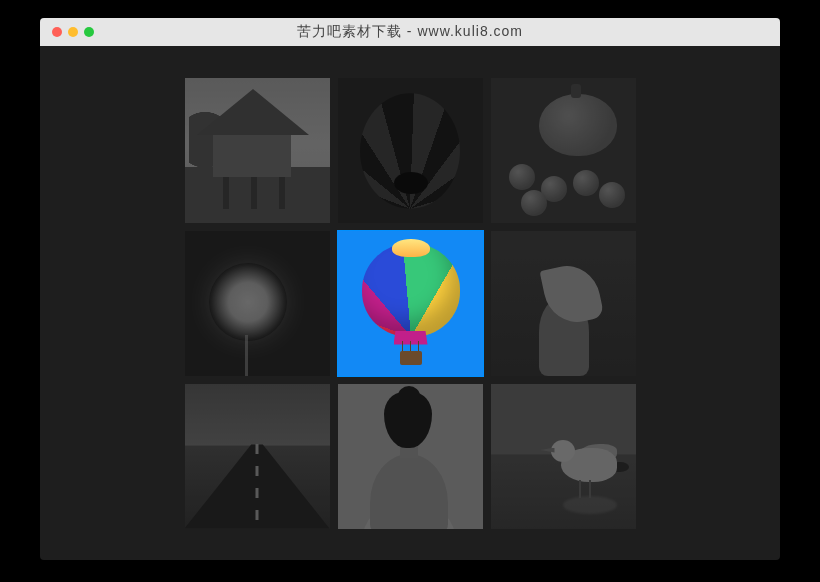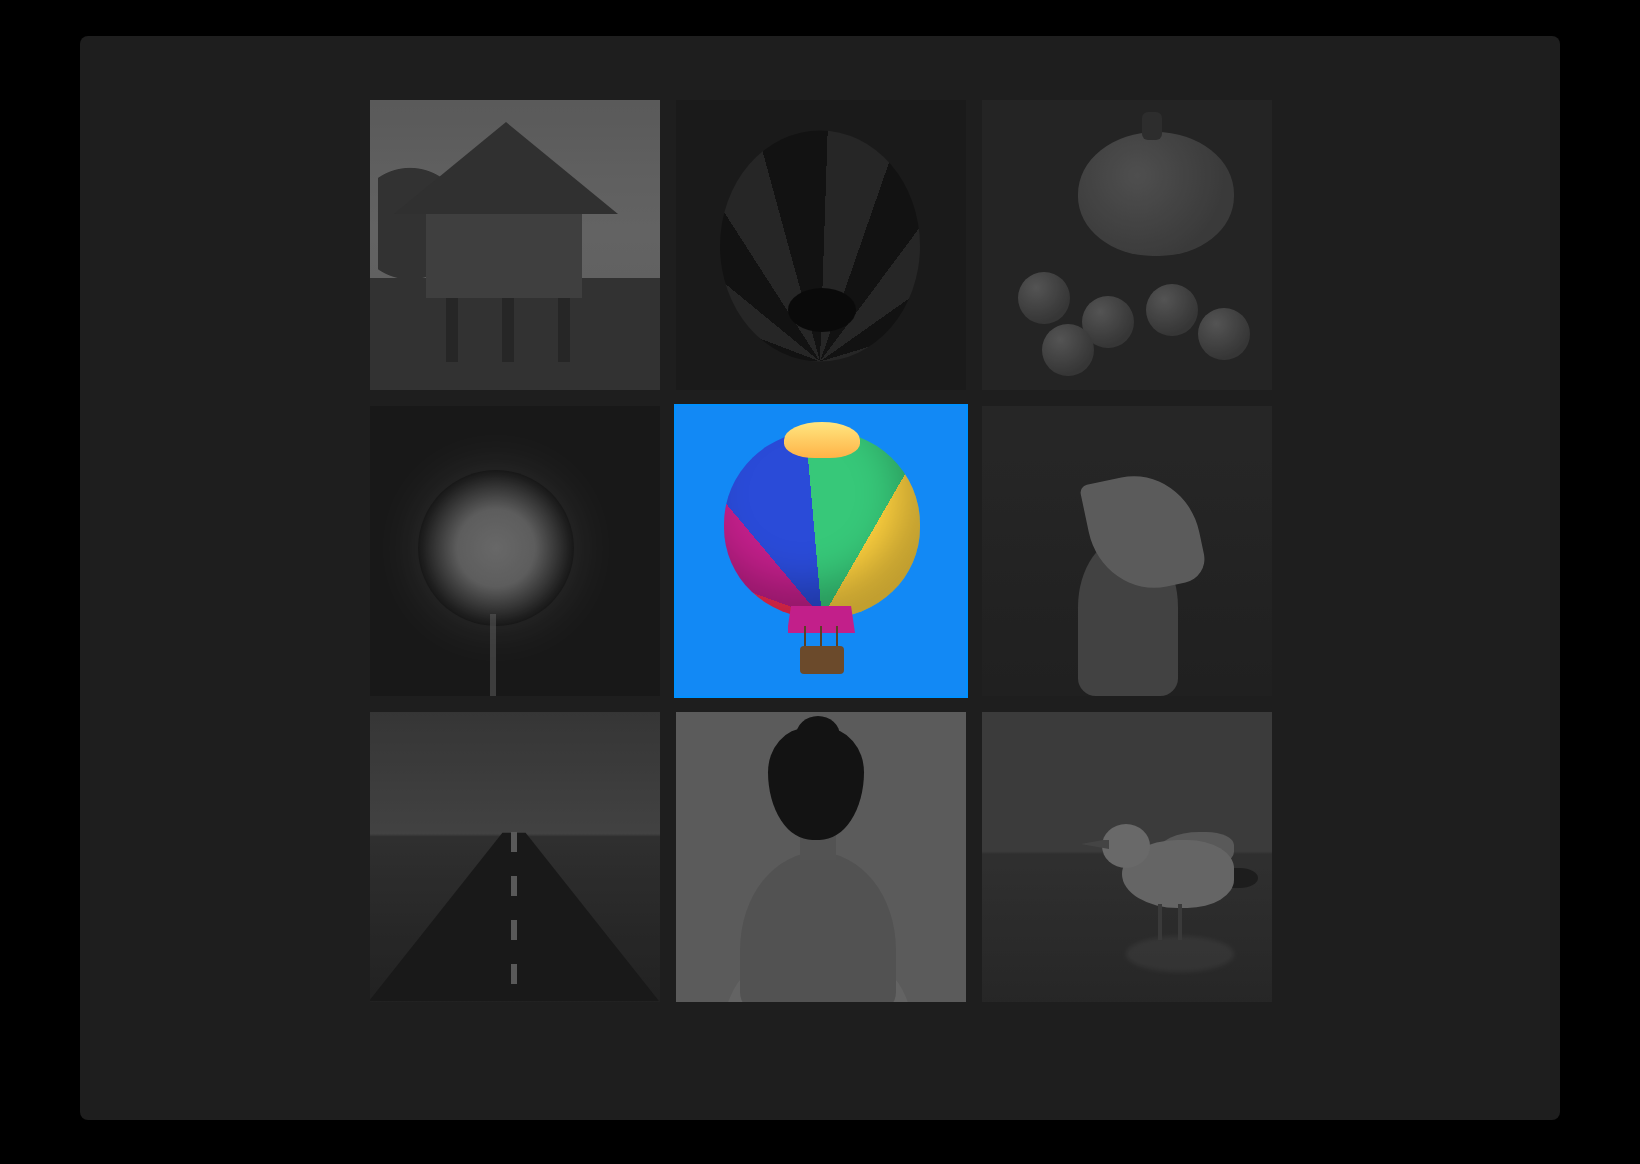--- a/index.html
+++ b/index.html
@@ -189,20 +189,28 @@
               background:rgba(200,200,200,0.25); border-radius:50%; filter: blur(1px); }
 
   .gray .scene { filter: grayscale(100%) brightness(0.95); }
 </style>
 </head>
 <body>
 
 <div class="stage">
   <div class="window">
 
+    <div class="titlebar">
+      <div class="traffic-lights">
+        <div class="dot red"></div>
+        <div class="dot yellow"></div>
+        <div class="dot green"></div>
+      </div>
+      <div class="title-text">苦力吧素材下载 - www.kuli8.com</div>
+    </div>
 
     <div class="content">
       <div class="grid">
 
         <div class="cell gray">
           <div class="scene">
             <div class="hut-sky"></div>
               <div class="hut-grass"></div>
             <div class="hut-tree"></div>
             <div class="hut-post1"></div>

